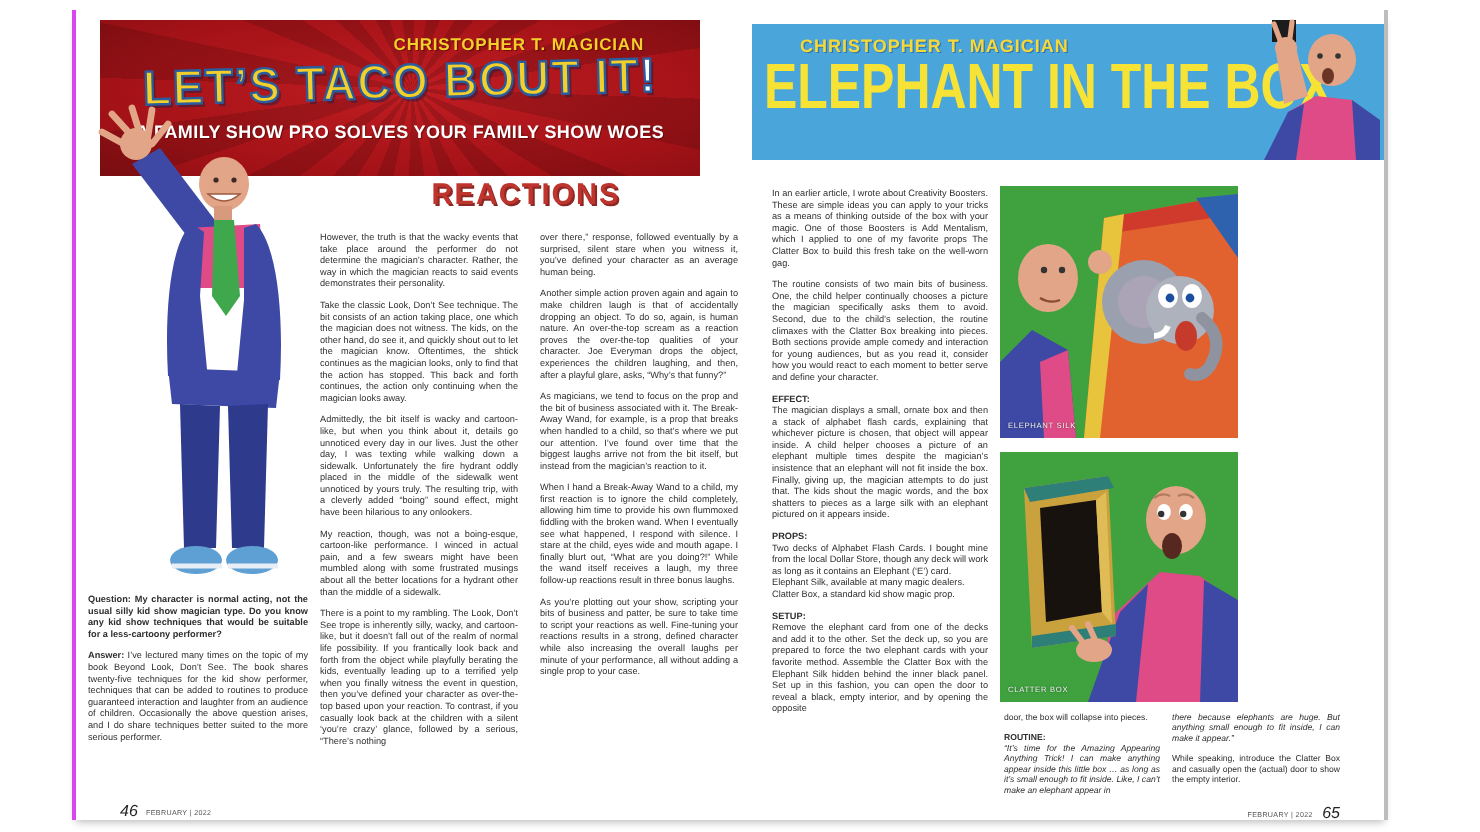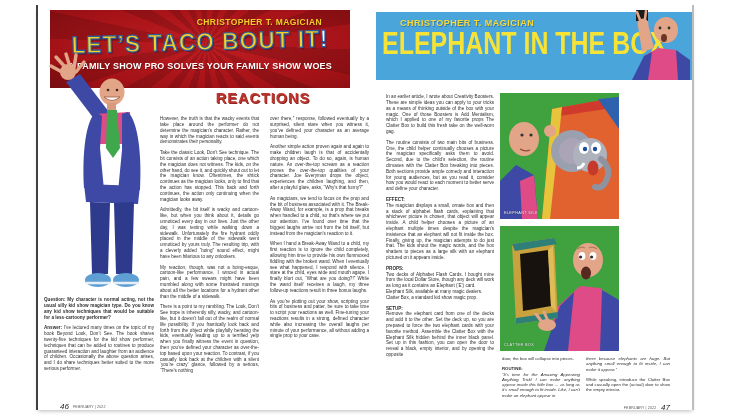--- a/index.html
+++ b/index.html
@@ -4,21 +4,21 @@
 <style>
   html,body{margin:0;padding:0;}
   body{
     width:740px;height:416px;position:relative;overflow:hidden;
     background:#ffffff;
     font-family:"Liberation Sans","DejaVu Sans",sans-serif;
   }
   .spread{
     position:absolute;left:36px;top:5px;width:654px;height:405px;
     background:#fff;
-    border-left:2px solid #404040;border-right:2px solid #bdbdbd;
+    border-left:2px solid #d946ef;border-right:2px solid #bdbdbd;
     box-shadow:0 3px 4px -2px rgba(0,0,0,.28);
   }
   
   .red-header{
     position:absolute;left:12px;top:5px;width:300px;height:78px;
     background:
       repeating-conic-gradient(from -8deg at 52% 44%, rgba(0,0,0,.14) 0deg 10deg, rgba(0,0,0,0) 10deg 20deg),
       radial-gradient(ellipse at 52% 45%, #c01d22 0%, #a31217 70%, #8c0f13 100%);
     background-color:#ae161c;
   }
@@ -271,16 +271,16 @@
 
   <div class="col colR3">
       <div class="colin">
     <p class="italic">there because elephants are huge. But anything small enough to fit inside, I can make it appear.”</p>
     <p class="p0">While speaking, introduce the Clatter Box and casually open the (actual) door to show the empty interior.</p>
   </div>
     </div>
 
   <div class="footer footer-right">
     <span class="iss">FEBRUARY | 2022</span>
-    <span class="pn">47</span>
+    <span class="pn">65</span>
   </div>
 
 </div>
 
 </body></html>

